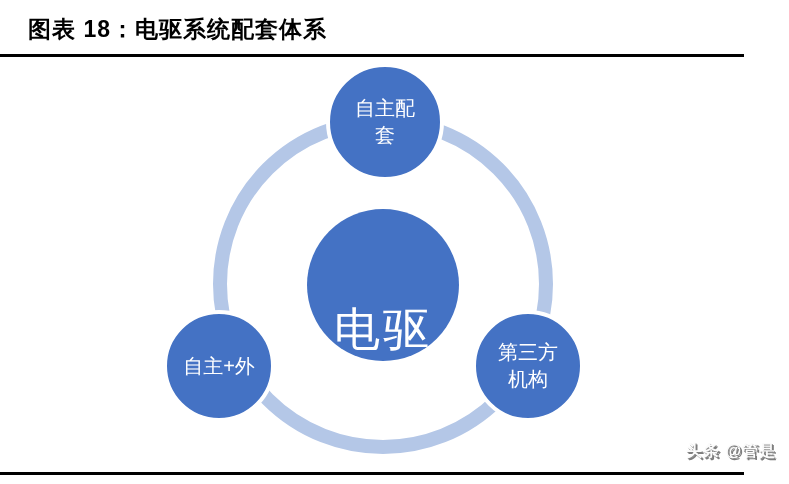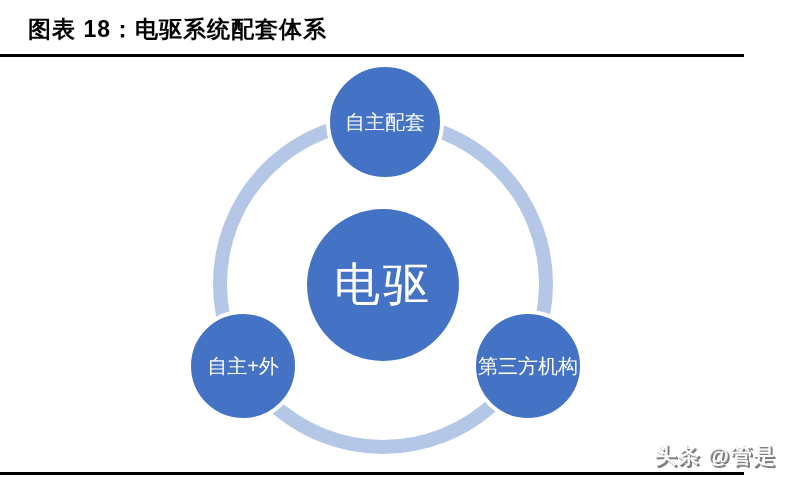--- a/index.html
+++ b/index.html
@@ -51,65 +51,66 @@
     border: 14px solid #b4c7e7;
     border-radius: 50%;
   }
   .node {
     position: absolute;
     box-sizing: border-box;
     border-radius: 50%;
     background: #4472c4;
     color: #ffffff;
     display: flex;
-    flex-direction: row;
+    flex-direction: column;
     align-items: center;
     justify-content: center;
     text-align: center;
   }
   .node-center {
     left: 307px;
     top: 154px;  
     width: 152px;
     height: 152px;
     font-size: 46px;
     letter-spacing: 3px;
     font-weight: 400;
+    justify-content: flex-end;
   }
   .node-sat {
     border: 4px solid #ffffff;
     font-size: 20px;
     line-height: 27px;
     font-weight: 400;
   }
   .node-top {
     left: 326px;
     top: 8px;    
     width: 118px;
     height: 118px;
   }
   .node-bl {
-    left: 187px;
+    left: 163px;
     top: 255px;  
     width: 112px;
     height: 112px;
   }
   .node-br {
     left: 472px;
     top: 255px;  
     width: 112px;
     height: 112px;
     justify-content: center;
   }
   .node-line { display: block; }
   .watermark {
     position: absolute;
     top: 441px;
     right: 13px;
-    font-size: 22px;
+    font-size: 16px;
     font-weight: 700;
     letter-spacing: 1px;
     color: #fbfbfb;
     text-shadow: 2px 2px 0 #7d7d7d, 1px 1px 0 #8f8f8f;
     white-space: nowrap;
   }
 </style>
 </head>
 <body>
 

